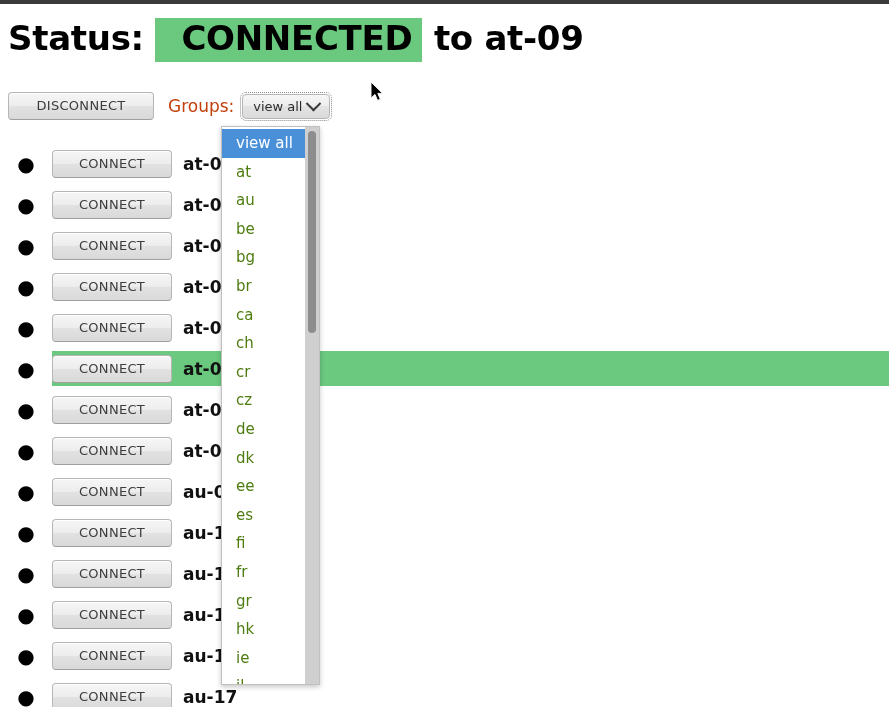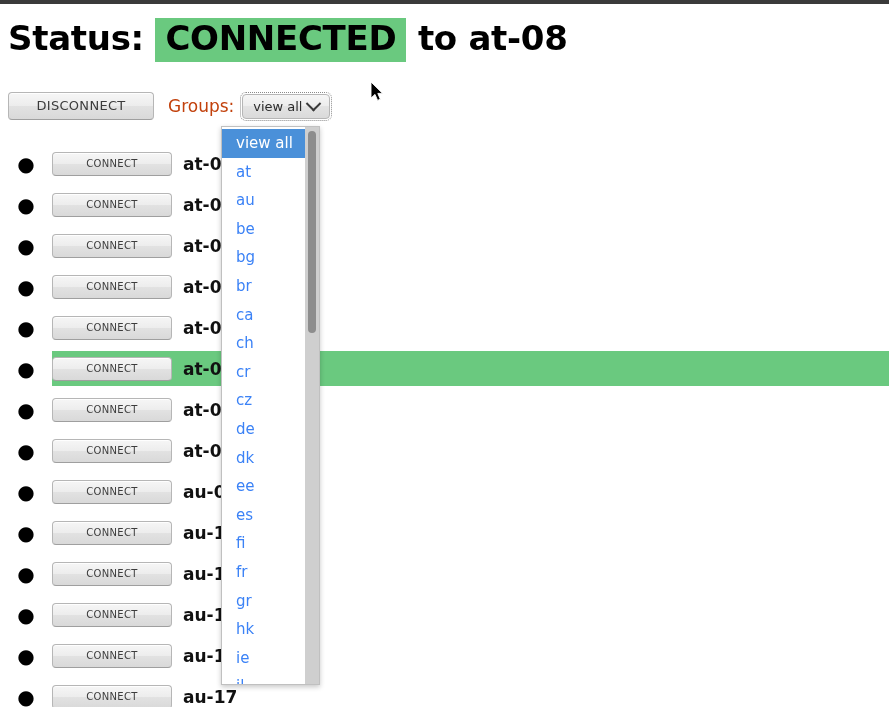--- a/index.html
+++ b/index.html
@@ -34,21 +34,21 @@
     left: 8px;
     white-space: nowrap;
     font-size: 34px;
     font-weight: bold;
     letter-spacing: -0.3px;
     line-height: 1.1;
   }
   .status-label { }
   .status-badge {
     background: #6ac97f;
-    padding: 2px 10px 5px 10px;
+    padding: 2px 10px 5px 26px;
     display: inline-block;
   }
   .status-target { }
 
   
   .controls {
     position: absolute;
     top: 92px;
     left: 8px;
     display: flex;
@@ -127,21 +127,21 @@
     width: 83px;
     padding: 2px 0 0 0;
     margin: 0;
     list-style: none;
   }
   .dd-item {
     height: 28.6px;
     line-height: 28.6px;
     padding-left: 14px;
     font-size: 15px;
-    color: #3b82f6;
+    color: #4d7c0f;
     white-space: nowrap;
     cursor: default;
   }
   .dd-item.selected {
     background: #4a90d9;
     color: #ffffff;
   }
   
   .dd-track {
     position: absolute;
@@ -190,21 +190,21 @@
     width: 52px;
     text-align: center;
     font-size: 20px;
     line-height: 1;
     color: #000;
   }
   .btn-connect {
     position: relative;
     z-index: 1;
     width: 118px;
-    font-size: 10px;
+    font-size: 13px;
   }
   .server-name {
     position: relative;
     z-index: 1;
     margin-left: 11px;
     font-size: 17px;
     font-weight: bold;
     color: #111;
     white-space: nowrap;
   }
@@ -221,21 +221,21 @@
   }
 </style>
 </head>
 <body>
 
 <div class="top-chrome"></div>
 
 <div class="status-line">
   <span class="status-label">Status:</span>
   <span class="status-badge">CONNECTED</span>
-  <span class="status-target">to at-08</span>
+  <span class="status-target">to at-09</span>
 </div>
 
 <div class="controls">
   <div class="btn btn-disconnect">DISCONNECT</div>
 
   <span class="groups-label">Groups:</span>
 
   <div class="select-wrap">
     <div class="select-btn">
       <span>view all</span>

